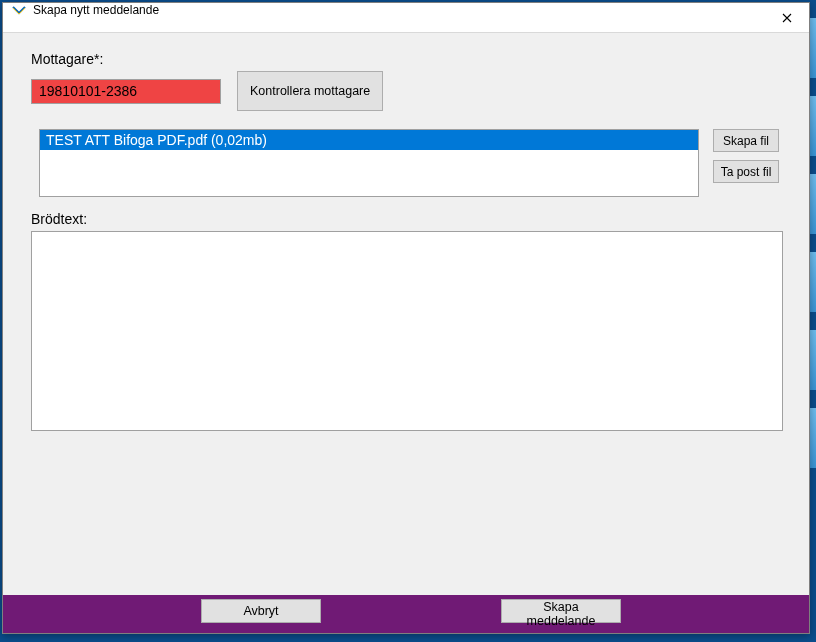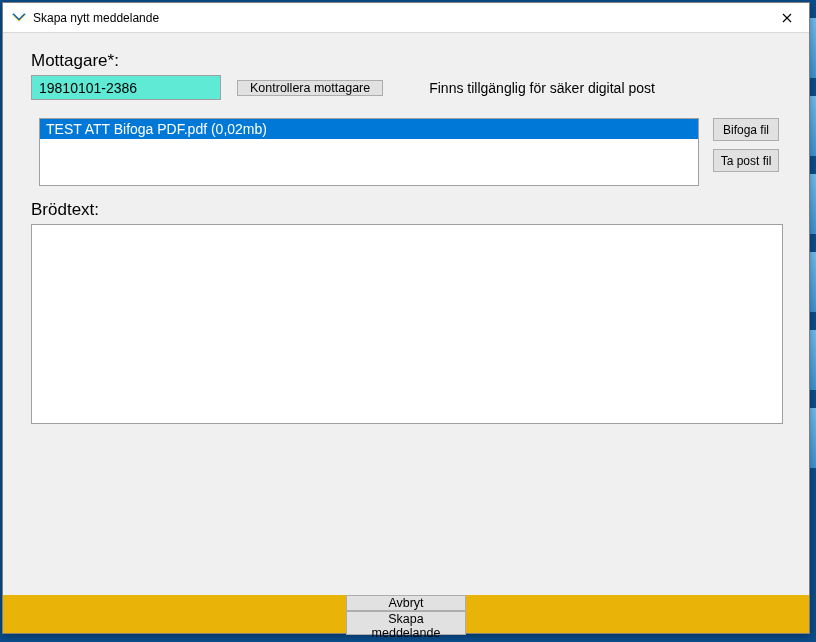--- a/index.html
+++ b/index.html
@@ -40,21 +40,20 @@
     z-index: 1;
     display: flex;
     flex-direction: column;
   }
 
   .titlebar {
     height: 30px;
     background: #fff;
     border-bottom: 1px solid #d9d9d9;
     display: flex;
-    align-items: center;
     padding-left: 8px;
   }
   .titlebar .icon {
     width: 16px; height: 16px;
     margin-right: 6px;
     display: flex;
     align-items: center;
     justify-content: center;
   }
   .titlebar .title {
@@ -74,44 +73,44 @@
   .titlebar .close svg { width: 10px; height: 10px; }
 
   .content {
     background: #f0f0f0;
     flex: 1;
     padding: 18px 28px 10px 28px;
     position: relative;
   }
 
   .label {
-    font-size: 17px;
+    font-size: 14px;
     margin-bottom: 4px;
     color: #000;
   }
 
   .row-recipient {
     display: flex;
     align-items: center;
     gap: 16px;
     margin-bottom: 18px;
   }
   .text-input {
     height: 25px;
     border: 1px solid #a0a0a0;
-    background: #5eead4;
+    background: #ef4444;
     padding: 2px 7px;
     font-size: 14px;
     font-family: inherit;
     line-height: 19px;
   }
   #recipient-input { width: 190px; }
 
   .btn {
-    height: 16px;
+    height: 40px;
     border: 1px solid #adadad;
     background: #e1e1e1;
     padding: 0 12px;
     font-size: 12.5px;
     font-family: inherit;
     cursor: default;
   }
 
   .status-text {
     font-size: 14px;
@@ -186,25 +185,24 @@
     width: 218px;
     height: 24px;
     border: 1px solid #a0a0a0;
     background: #e1e1e1;
     font-family: inherit;
     font-size: 12.5px;
   }
 
   .footer {
     height: 38px;
-    background: #eab308;
+    background: #701a75;
     display: flex;
     align-items: center;
     padding: 0 28px 6px 28px;
-    flex-direction: column;
   }
   .footer .btn { width: 120px; height: 24px; }
   .footer-spacer1 { width: 170px; }
   .footer-spacer2 { width: 180px; }
 </style>
 </head>
 <body>
 
 <div class="desktop-bands">
   <div class="band"></div>
@@ -232,31 +230,30 @@
       </svg>
     </div>
   </div>
 
   <div class="content">
 
     <div class="label">Mottagare*:</div>
     <div class="row-recipient">
       <input id="recipient-input" class="text-input" type="text" value="19810101-2386" style="">
       <button class="btn">Kontrollera mottagare</button>
-      <span class="status-text">Finns tillgänglig för säker digital post</span>
     </div>
 
 
     <div class="attachments-wrap">
       <div class="attachments-row">
         <div class="attachments-list" id="att-list">
             <div class="item selected">TEST ATT Bifoga PDF.pdf (0,02mb)</div>
           </div>
         <div class="attachment-buttons">
-          <button class="btn">Bifoga fil</button>
+          <button class="btn">Skapa fil</button>
           <button class="btn">Ta post fil</button>
         </div>
       </div>
     </div>
 
     <div class="body-wrap">
       <div class="label">Brödtext:</div>
       <textarea class="body-textarea" style=""></textarea>
     </div>
 

